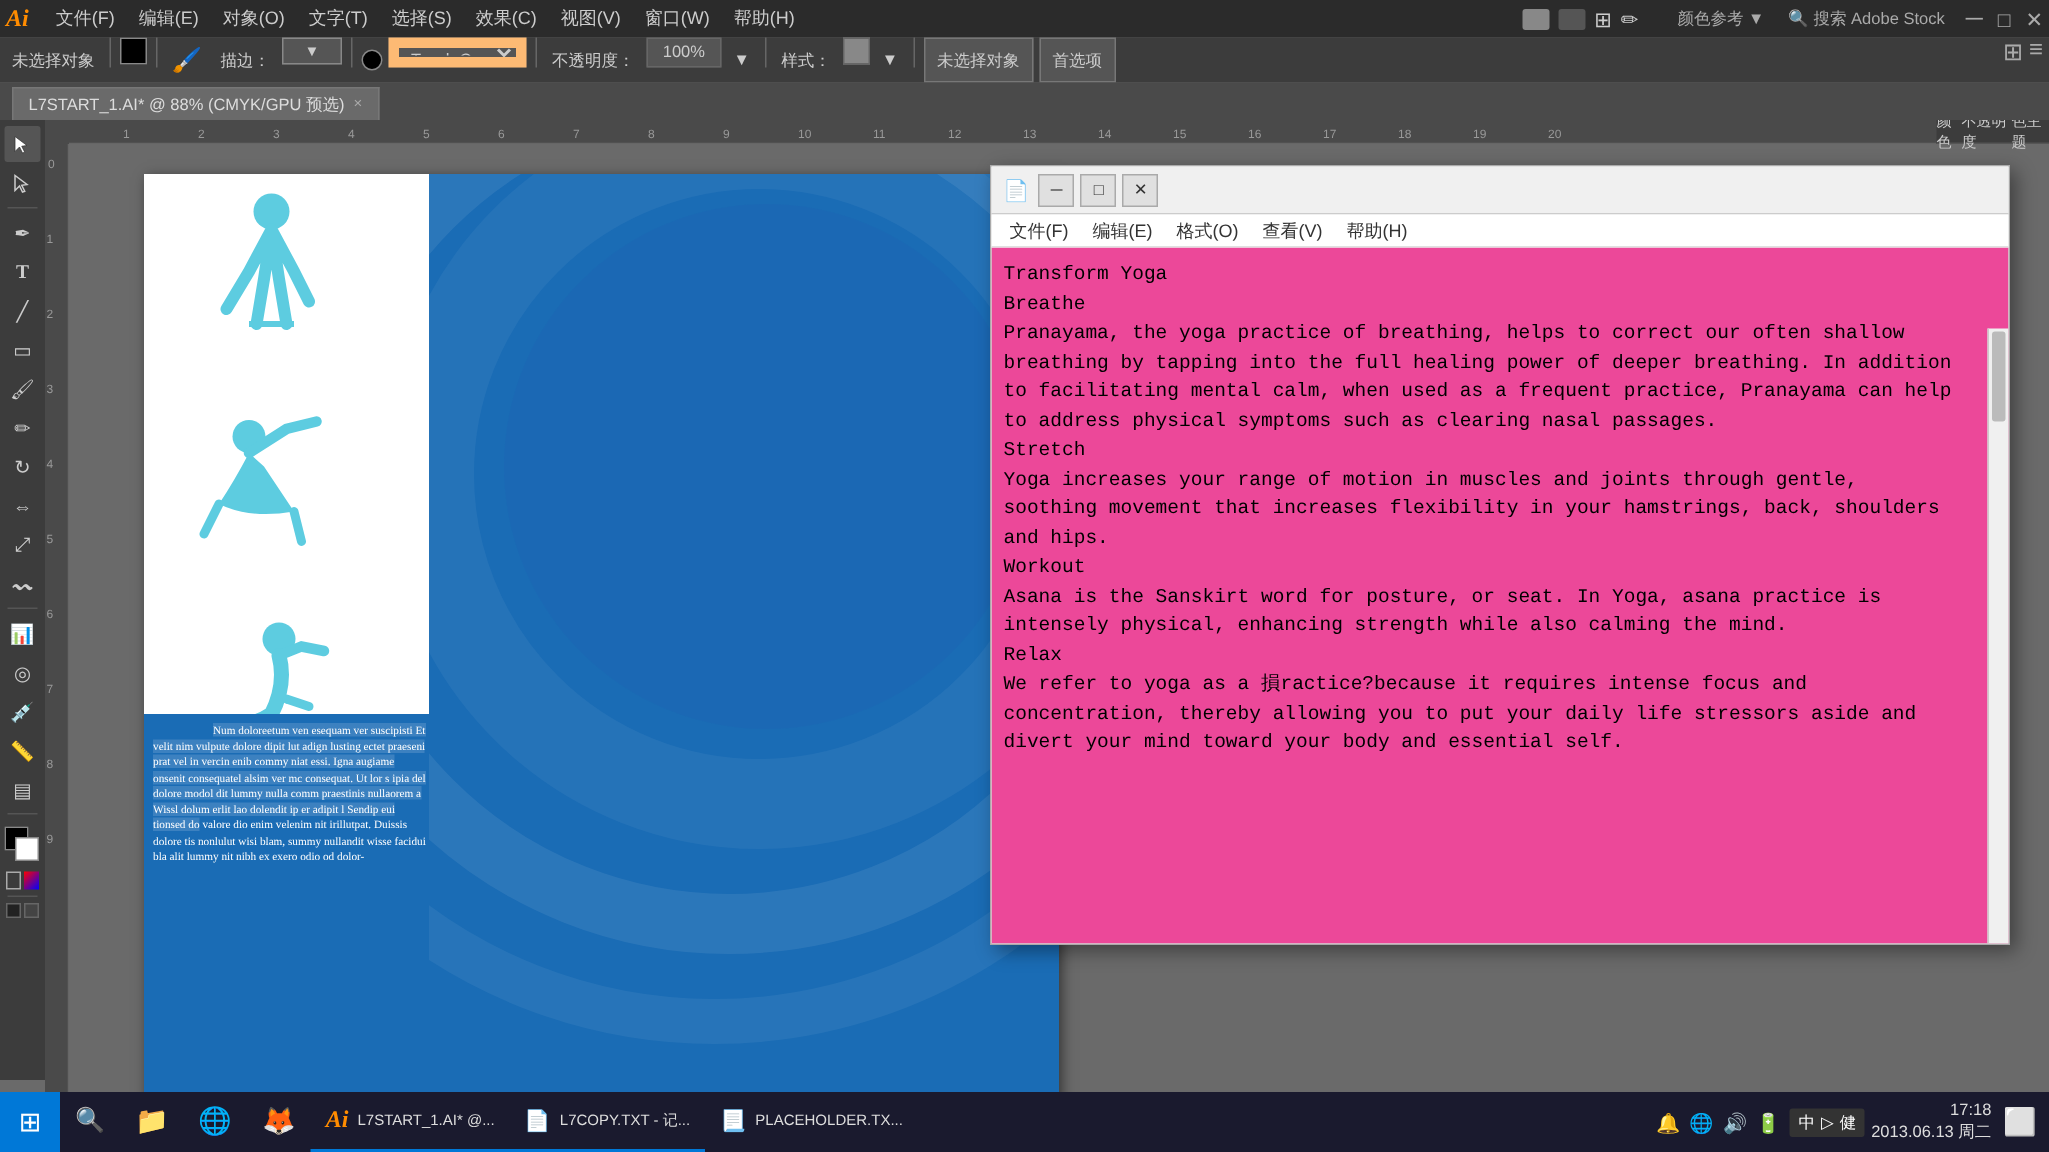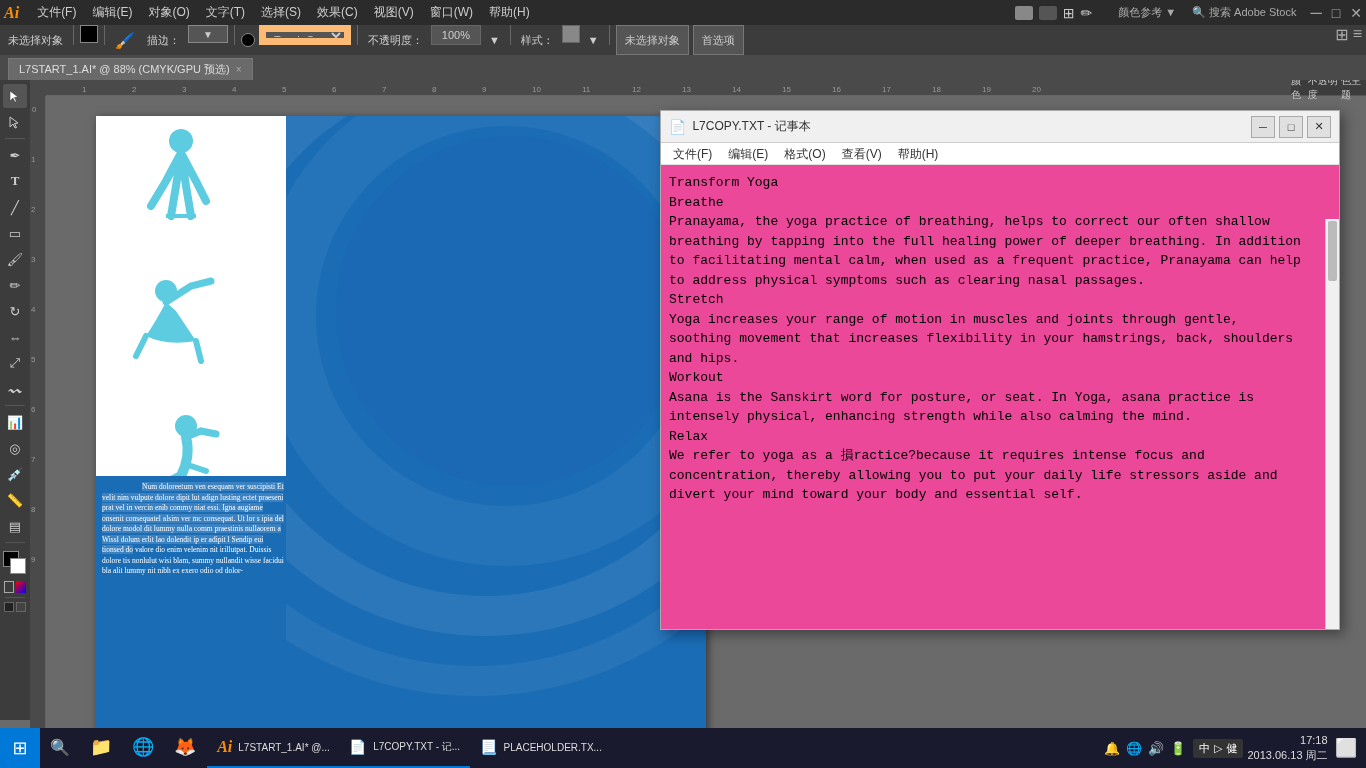--- a/index.html
+++ b/index.html
@@ -425,21 +425,20 @@
 
 <div style="position:absolute;top:80px;right:0;width:75px;height:16px;background:#3c3c3c;display:flex;align-items:center;justify-content:space-around;border-bottom:1px solid #555;z-index:50;font-size:10px;color:#ccc;">
   <span>颜色</span>
   <span>不透明度</span>
   <span>色主题</span>
 </div>
 
 <div class="notepad-window">
   <div class="notepad-titlebar">
     <span class="notepad-icon">📄</span>
-    <span class="notepad-title">L7COPY.TXT - 记事本</span>
     <div class="window-buttons">
       <button class="win-btn">─</button>
       <button class="win-btn">□</button>
       <button class="win-btn close">✕</button>
     </div>
   </div>
   <div class="notepad-menubar">
     <span class="np-menu">文件(F)</span>
     <span class="np-menu">编辑(E)</span>
     <span class="np-menu">格式(O)</span>

